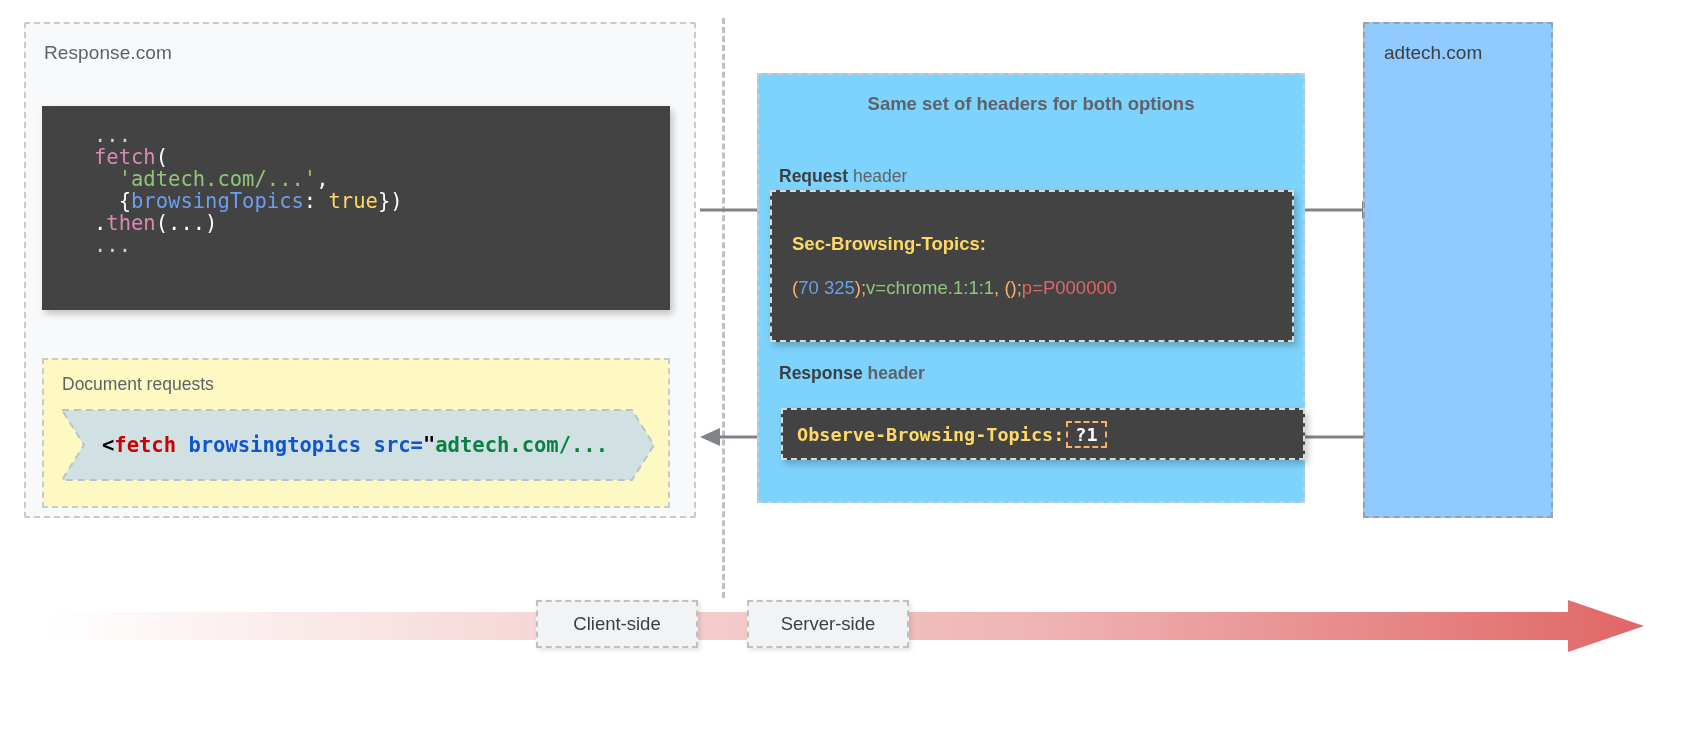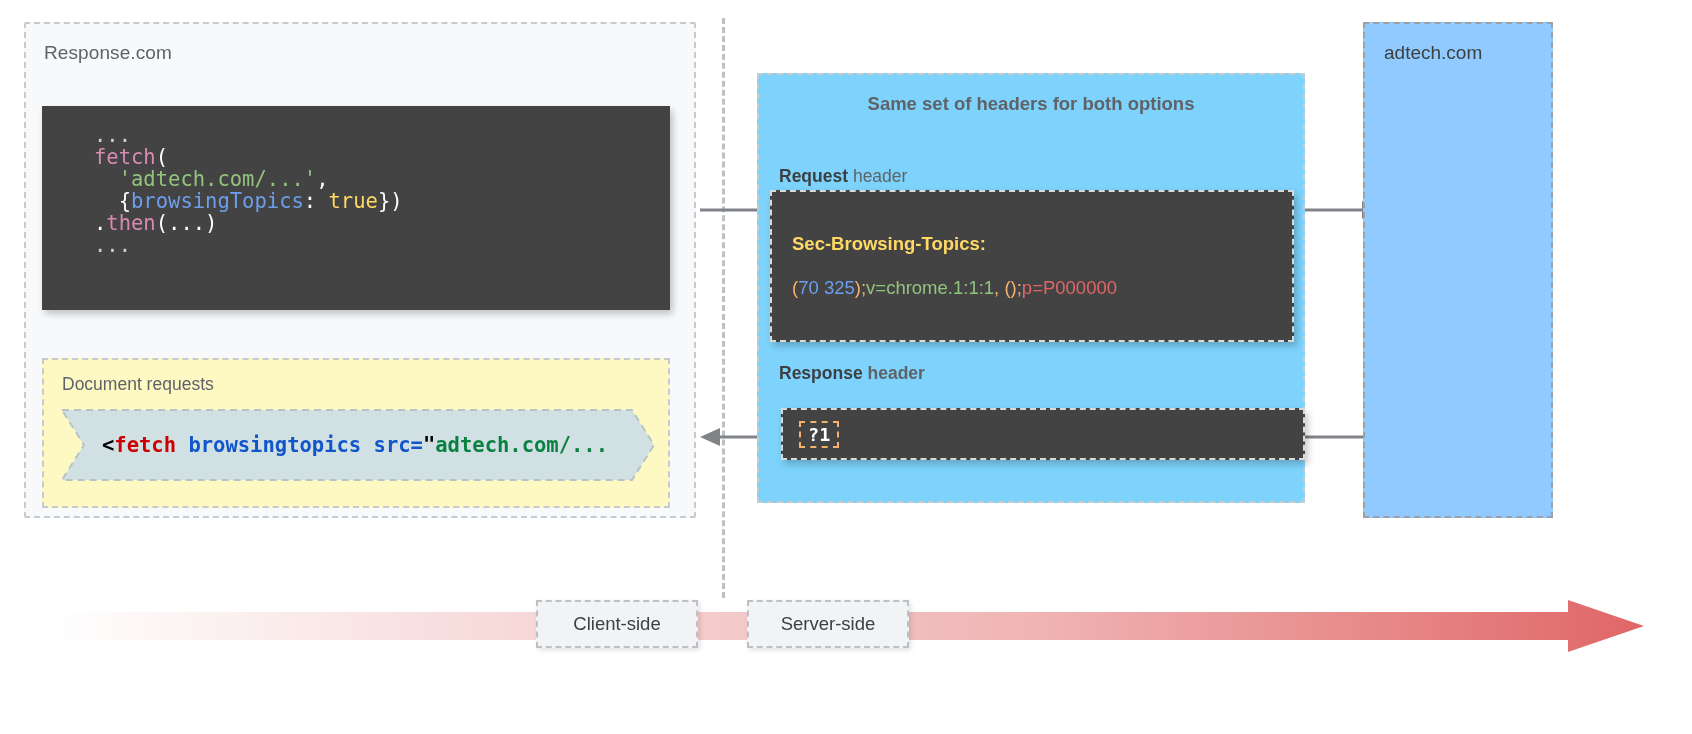--- a/index.html
+++ b/index.html
@@ -252,21 +252,21 @@
   <div id="headers-panel">
     <div id="headers-title">Same set of headers for both options</div>
 
     <div class="header-caption" id="request-caption"><b>Request</b><span> header</span></div>
 
     <div id="request-code"><span class="hdr-name">Sec-Browsing-Topics:</span>
 <span class="val-paren">(</span><span class="val-num">70 325</span><span class="val-paren">)</span><span class="val-semi">;</span><span class="val-green">v=chrome.1:1:1</span><span class="val-paren">, </span><span class="val-paren">()</span><span class="val-semi">;</span><span class="val-red">p=P000000</span></div>
 
     <div class="header-caption" id="response-caption"><b>Response</b><span> header</span></div>
 
-    <div id="response-code"><span id="observe-value">?1</span></div>
+    <div id="response-code"><span class="hdr-name">Observe-Browsing-Topics:</span><span id="observe-value">?1</span></div>
   </div>
 
   <div id="adtech-panel">
     <div id="adtech-label">adtech.com</div>
   </div>
 
   <svg id="timeline" viewBox="0 0 1596 52" preserveAspectRatio="none">
     <defs>
       <linearGradient id="tl-grad" x1="0" y1="0" x2="1" y2="0">
         <stop offset="0%" stop-color="#ffffff"></stop>

